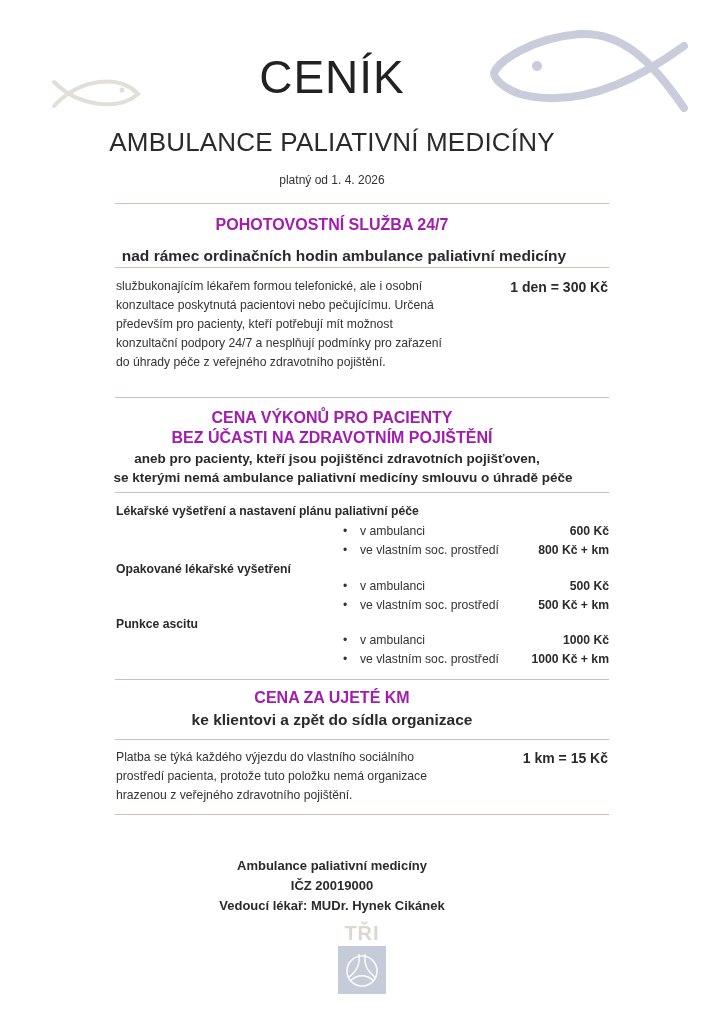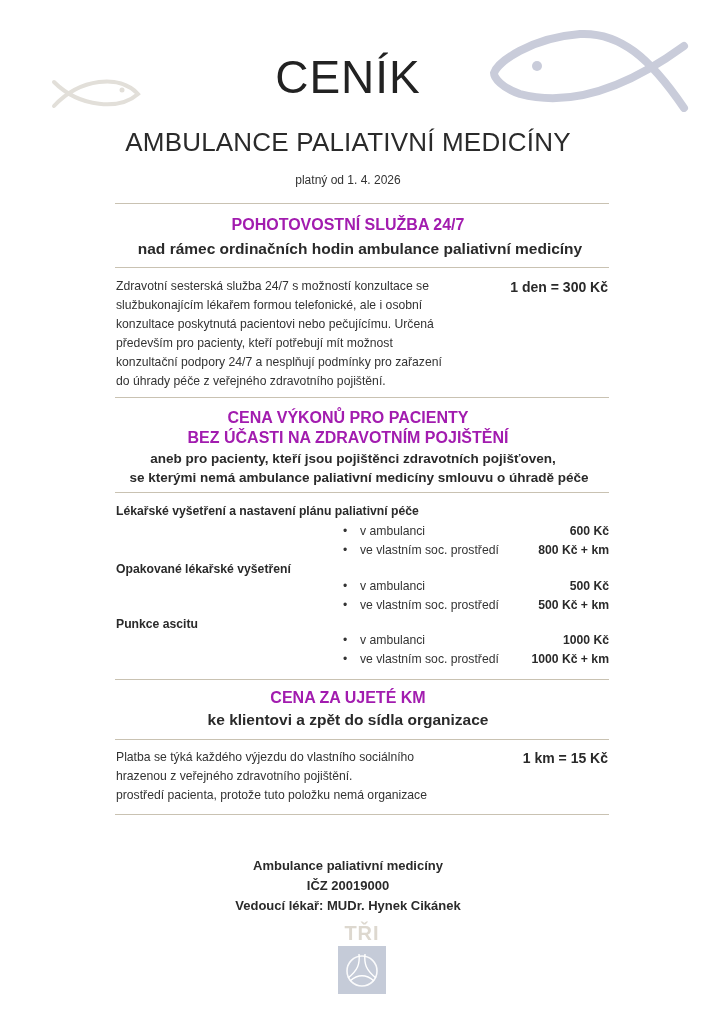--- a/index.html
+++ b/index.html
@@ -1,20 +1,20 @@
 <!DOCTYPE html>
 <html><head>
 <meta charset="utf-8">
 <style>
   * { margin: 0; padding: 0; box-sizing: border-box; }
   html, body { width: 724px; height: 1024px; background: #ffffff; overflow: hidden; }
   body { position: relative; font-family: "Liberation Sans", "DejaVu Sans", sans-serif; color: #2b2b2b; }
 
   .abs { position: absolute; }
-  .center { left: 16px; width: 664px; text-align: center; }
+  .center { left: 0; width: 664px; text-align: center; }
 
   .title { top: 50px; font-size: 46px; font-weight: 400; letter-spacing: 1px; color: #222; }
   .subtitle { top: 127px; font-size: 26px; font-weight: 400; color: #2a2a2a; letter-spacing: 0.2px; }
   .valid { top: 173px; font-size: 12px; color: #333; }
 
   .rule { position: absolute; left: 115px; width: 494px; height: 1px; background: #c9c2b2; }
 
   .sec-head { font-size: 16px; font-weight: 700; color: #a21caf; line-height: 20px; }
   .sec-sub { font-size: 15.5px; font-weight: 700; color: #2a2a2a; line-height: 20px; }
   .sec-sub2 { font-size: 13.5px; font-weight: 700; color: #2a2a2a; line-height: 19px; }
@@ -47,27 +47,26 @@
 </svg>
 
 <div class="abs center title">CENÍK</div>
 <div class="abs center subtitle">AMBULANCE PALIATIVNÍ MEDICÍNY</div>
 <div class="abs center valid">platný od 1. 4. 2026</div>
 
 <div class="rule" style="top:203px;"></div>
 
 <div class="abs center" style="top:215px;">
   <div class="sec-head">POHOTOVOSTNÍ SLUŽBA 24/7</div>
-  <div class="sec-sub" style="padding-left:24px; margin-top:4px;">nad rámec ordinačních hodin ambulance paliativní medicíny</div>
+  <div class="sec-sub" style="padding-left:24px; margin-top:11px;">nad rámec ordinačních hodin ambulance paliativní medicíny</div>
 </div>
 
 <div class="rule" style="top:267px;"></div>
 
 <div class="desc" style="top:277px;">
-  <div>Zdravotní sesterská služba 24/7 s možností konzultace se</div>
   <div>službukonajícím lékařem formou telefonické, ale i osobní</div>
   <div>konzultace poskytnutá pacientovi nebo pečujícímu. Určená</div>
   <div>především pro pacienty, kteří potřebují mít možnost</div>
   <div>konzultační podpory 24/7 a nesplňují podmínky pro zařazení</div>
   <div>do úhrady péče z veřejného zdravotního pojištění.</div>
 </div>
 <div class="price-right" style="top:279px;">1 den = 300 Kč</div>
 
 <div class="rule" style="top:397px;"></div>
 
@@ -120,22 +119,22 @@
 
 <div class="abs center" style="top:688px;">
   <div class="sec-head">CENA ZA UJETÉ KM</div>
   <div class="sec-sub" style="margin-top:2px;">ke klientovi a zpět do sídla organizace</div>
 </div>
 
 <div class="rule" style="top:739px;"></div>
 
 <div class="desc" style="top:748px;">
   <div>Platba se týká každého výjezdu do vlastního sociálního</div>
+  <div>prostředí pacienta, protože tuto položku nemá organizace</div>
   <div>hrazenou z veřejného zdravotního pojištění.</div>
-  <div>prostředí pacienta, protože tuto položku nemá organizace</div>
 </div>
 <div class="price-right" style="top:750px;">1 km = 15 Kč</div>
 
 <div class="rule" style="top:814px;"></div>
 
 <div class="abs center" style="top:856px;">
   <div class="footer">Ambulance paliativní medicíny</div>
   <div class="footer">IČZ 20019000</div>
   <div class="footer">Vedoucí lékař: MUDr. Hynek Cikánek</div>
 </div>

